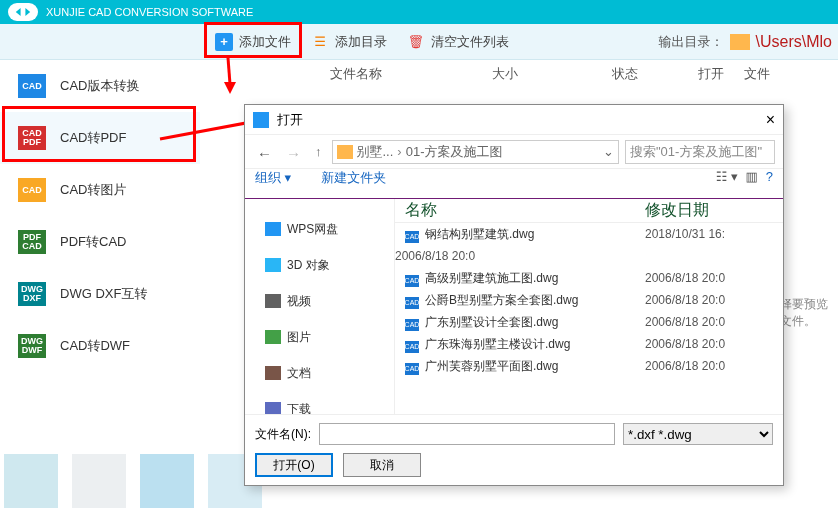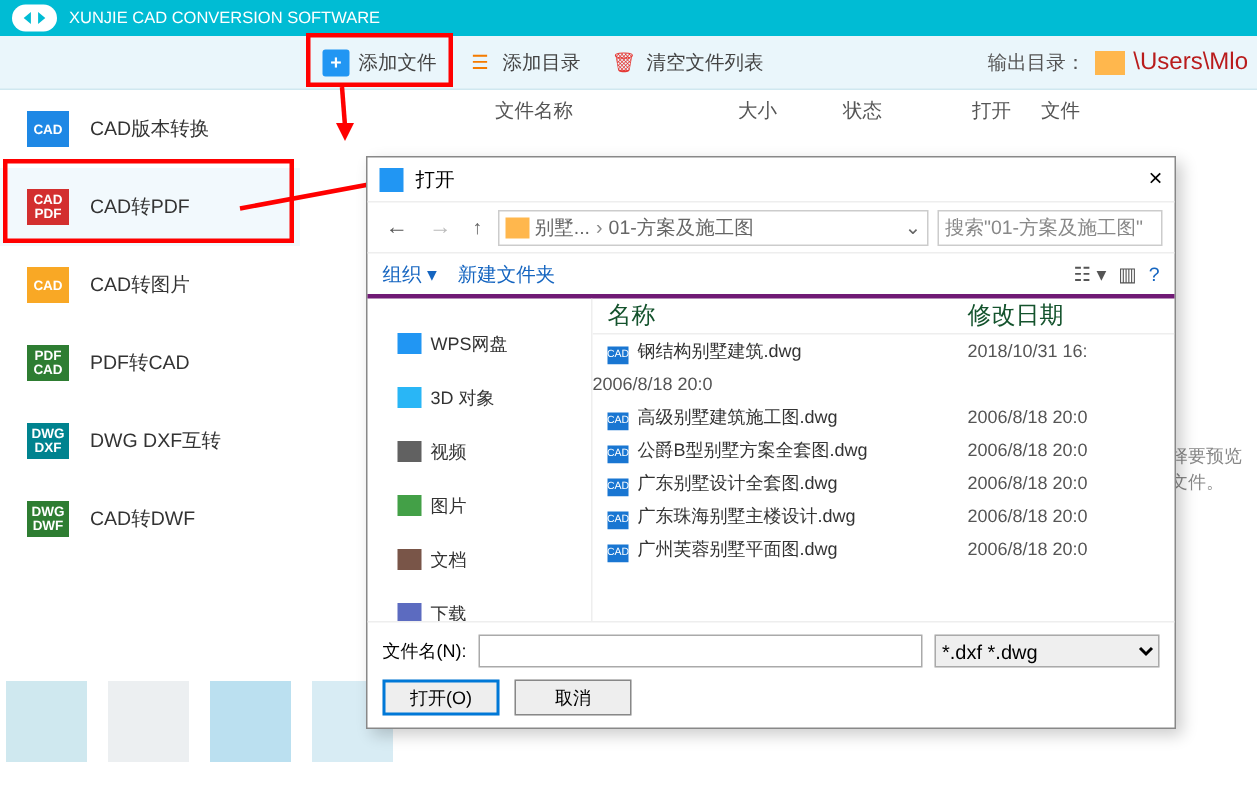--- a/index.html
+++ b/index.html
@@ -20,21 +20,21 @@
   .hl-red { position: absolute; border: 3px solid #ff0000; pointer-events: none; }
   
   .sidebar { position: absolute; left: 0; top: 60px; width: 200px; background: #fff; }
   .side-item { display: flex; align-items: center; height: 52px; padding-left: 18px; cursor: pointer; color: #333; }
   .side-item .sic { width: 28px; height: 24px; margin-right: 14px; display:flex;align-items:center;justify-content:center;font-size:9px;font-weight:bold;color:#fff;text-align:center;line-height:1; }
   .side-item.sel { background: #f2f9fd; }
   
   .main-header { position: absolute; left: 210px; top: 60px; right: 0; height: 28px; display: flex; align-items: center; color: #555; font-size: 13px; }
   .main-header span:nth-child(1){ margin-left: 120px;}
   .main-header span:nth-child(2){ margin-left: 110px; font-family: Liberation Mono, monospace;}
-  .main-header span:nth-child(3){ margin-left: 44px; text-align: center;}
+  .main-header span:nth-child(3){ margin-left: 94px; text-align: center;}
   .main-header span:nth-child(4){ margin-left: 60px;}
   .main-header span:nth-child(5){ margin-left: 20px;}
 
   .placeholder-text { position:absolute; right:10px; top:296px; color:#888; font-size:12px; text-align:left;}
 
   .thumbs { position: absolute; left: 4px; top: 454px; display: flex; gap: 14px; }
   .thumbs div { width: 54px; height: 54px; background: #cfe8ef; }
   .thumbs div:nth-child(2){background:#eceff1;}
   .thumbs div:nth-child(3){background:#bbe0f0;}
   .thumbs div:nth-child(4){background:#d8ecf4;}
@@ -45,21 +45,21 @@
   .dlg-title .ic { width:16px;height:16px;background:#2196f3;margin-right:8px;}
   .dlg-title .close { margin-left:auto; font-size:16px; cursor:pointer;}
   .dlg-nav { height: 34px; display:flex; align-items:center; padding: 0 8px; gap:6px; color:#666; border-bottom:1px solid #eee;}
   .dlg-nav .arrow { padding: 0 4px; cursor:pointer; font-size: 15px; color:#555;}
   .dlg-nav .up { padding:0 4px; cursor:pointer;}
   .dlg-nav .crumb-box { flex:1; border:1px solid #ccc; height:24px; display:flex; align-items:center; padding:0 4px; gap:4px;}
   .dlg-nav .crumb-box .fic { width:16px;height:14px;background:#ffb74d;}
   .dlg-nav .crumb-box .sep { color:#888;}
   .dlg-nav .crumb-box .dd { margin-left:auto;}
   .dlg-nav .search-box { width:150px; border:1px solid #ccc; height:24px; display:flex; align-items:center; padding:0 4px; color:#888;}
-  .dlg-tools { height:30px; display:flex; align-items:center; padding:0 10px; gap:14px; color:#1565c0; border-bottom:3px solid #701a75;}
+  .dlg-tools { height:30px; display:flex; align-items:flex-start; padding:0 10px; gap:30px; color:#1565c0; border-bottom:1px solid #701a75;}
   .dlg-tools .view { margin-left:auto; display:flex; gap:8px; color:#555;}
   .dlg-body { flex:1; display:flex; overflow:hidden;}
   .dlg-tree { width:150px; border-right:1px solid #eee; padding:6px 0; overflow:hidden;}
   .tree-item { display:flex; align-items:center; height:24px; padding-left:20px; cursor:pointer; gap:6px; font-size:12px; color:#333;margin-top:12px;}
   .tree-item .tic { width:16px;height:14px; display:inline-block;}
   .tree-item.sel { background:#eab308;}
   .dlg-list { flex:1; overflow:auto; }
   .list-head { display:flex; height:24px; align-items:center; border-bottom:1px solid #eee; font-size:16px; color:#14532d;}
   .list-head .c1 { width:250px; padding-left:10px;}
   .list-head .c2 { width:120px;}

